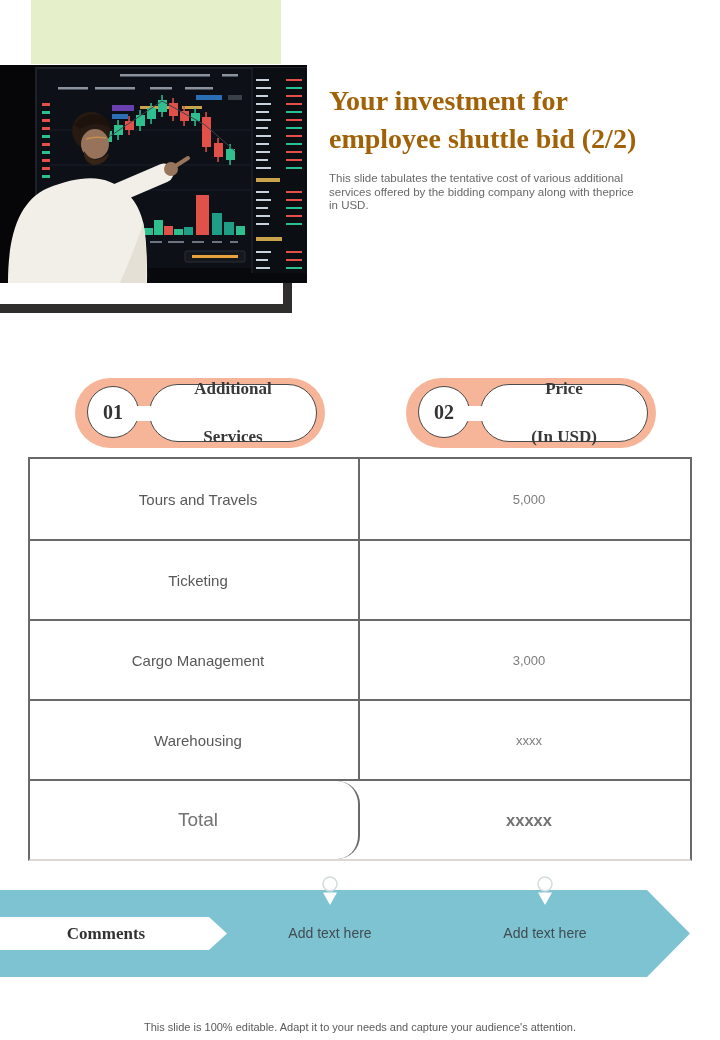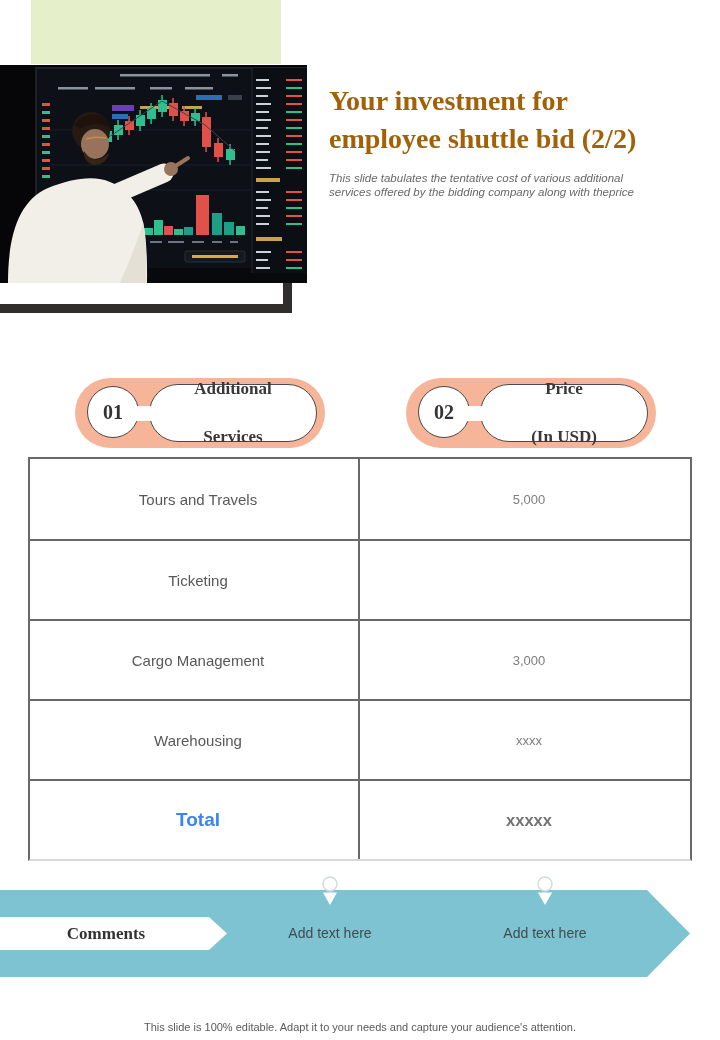--- a/index.html
+++ b/index.html
@@ -11,21 +11,21 @@
 
   .photo-frame { position:absolute; left:-22px; top:88px; width:314px; height:225px;
                  border:9px solid #2f2e2c; z-index:1; }
   .photo { position:absolute; left:0; top:65px; width:307px; height:218px; z-index:2; }
   .photo svg { display:block; }
 
   .title { position:absolute; left:329px; top:82px; width:380px;
            font-family:"Liberation Serif", serif; font-weight:bold;
            font-size:28px; line-height:38px; color:#a16207; }
   .subtitle { position:absolute; left:329px; top:172px; width:370px;
-              font-size:11.5px; line-height:13.5px; color:#686868;font-style:italic; }
+              font-size:11.5px; line-height:13.5px; color:#686868; }
 
   .badge { position:absolute; top:378px; width:250px; height:70px; }
   .badge-bg { position:absolute; left:0; top:0; width:250px; height:70px;
               background:#f6b498; border-radius:35px; }
   .badge-circle { position:absolute; left:12px; top:8px; width:52px; height:52px;
                   background:#ffffff; border:1.5px solid #4a4a4a; border-radius:50%;
                   display:flex; align-items:center; justify-content:center;
                   font-family:"Liberation Serif", serif; font-weight:bold;
                   font-size:20px; color:#333333; }
   .badge-connector { position:absolute; left:58px; top:28px; width:24px; height:15px;
@@ -36,21 +36,21 @@
                 font-family:"Liberation Serif", serif; font-weight:bold;
                 font-size:17px; line-height:20px; color:#383838; z-index:2;gap:28px; }
 
   .table { position:absolute; left:28px; top:457px; width:664px;
            border:2px solid #696969; border-bottom:2px solid #ded6d3; }
   .t-row { display:grid; grid-template-columns:330px 1fr; height:80px; }
   .t-row + .t-row { border-top:2px solid #696969; }
   .t-cell { display:flex; align-items:center; justify-content:center; }
   .t-cell.service { border-right:2px solid #696969; font-size:15px; color:#585858;padding-left:8px; }
   .t-cell.price { font-size:13px; color:#7d7d7d;margin-left:8px; }
-  .t-row.total .service { font-size:19px; font-weight:bold; color:#3b82f6; }
+  .t-row.total .service { font-size:19px; font-weight:normal; color:#737373;border-radius:23px; }
   .t-row.total .price { font-size:16.5px; font-weight:bold; color:#737373; }
 
   .banner-svg { position:absolute; left:0; top:876px; width:720px; height:110px; }
   .comments-label { position:absolute; left:0; top:917px; width:212px; height:33px;
                     display:flex; align-items:center; justify-content:center;
                     font-family:"Liberation Serif", serif; font-weight:bold;
                     font-size:17px; color:#333333; z-index:3; }
   .add-text { position:absolute; top:925px; width:160px; height:20px; text-align:center;
               font-size:14px; color:#404b51; z-index:3; }
   .add-text.p1 { left:250px; }
@@ -240,20 +240,21 @@
   </div>
 
   <div class="title">
     <span>Your investment for</span><br>
     <span>employee shuttle bid (2/2)</span>
   </div>
 
   <div class="subtitle">
     <div>This slide tabulates the tentative cost of various additional</div>
     <div>services offered by the bidding company along with theprice</div>
+    <div>in USD.</div>
   </div>
 
   <div class="badge" style="left:75px">
     <div class="badge-bg"></div>
     <div class="badge-connector"></div>
     <div class="badge-circle">
       <span>01</span>
     </div>
     <div class="badge-pill">
       <div>Additional</div>

